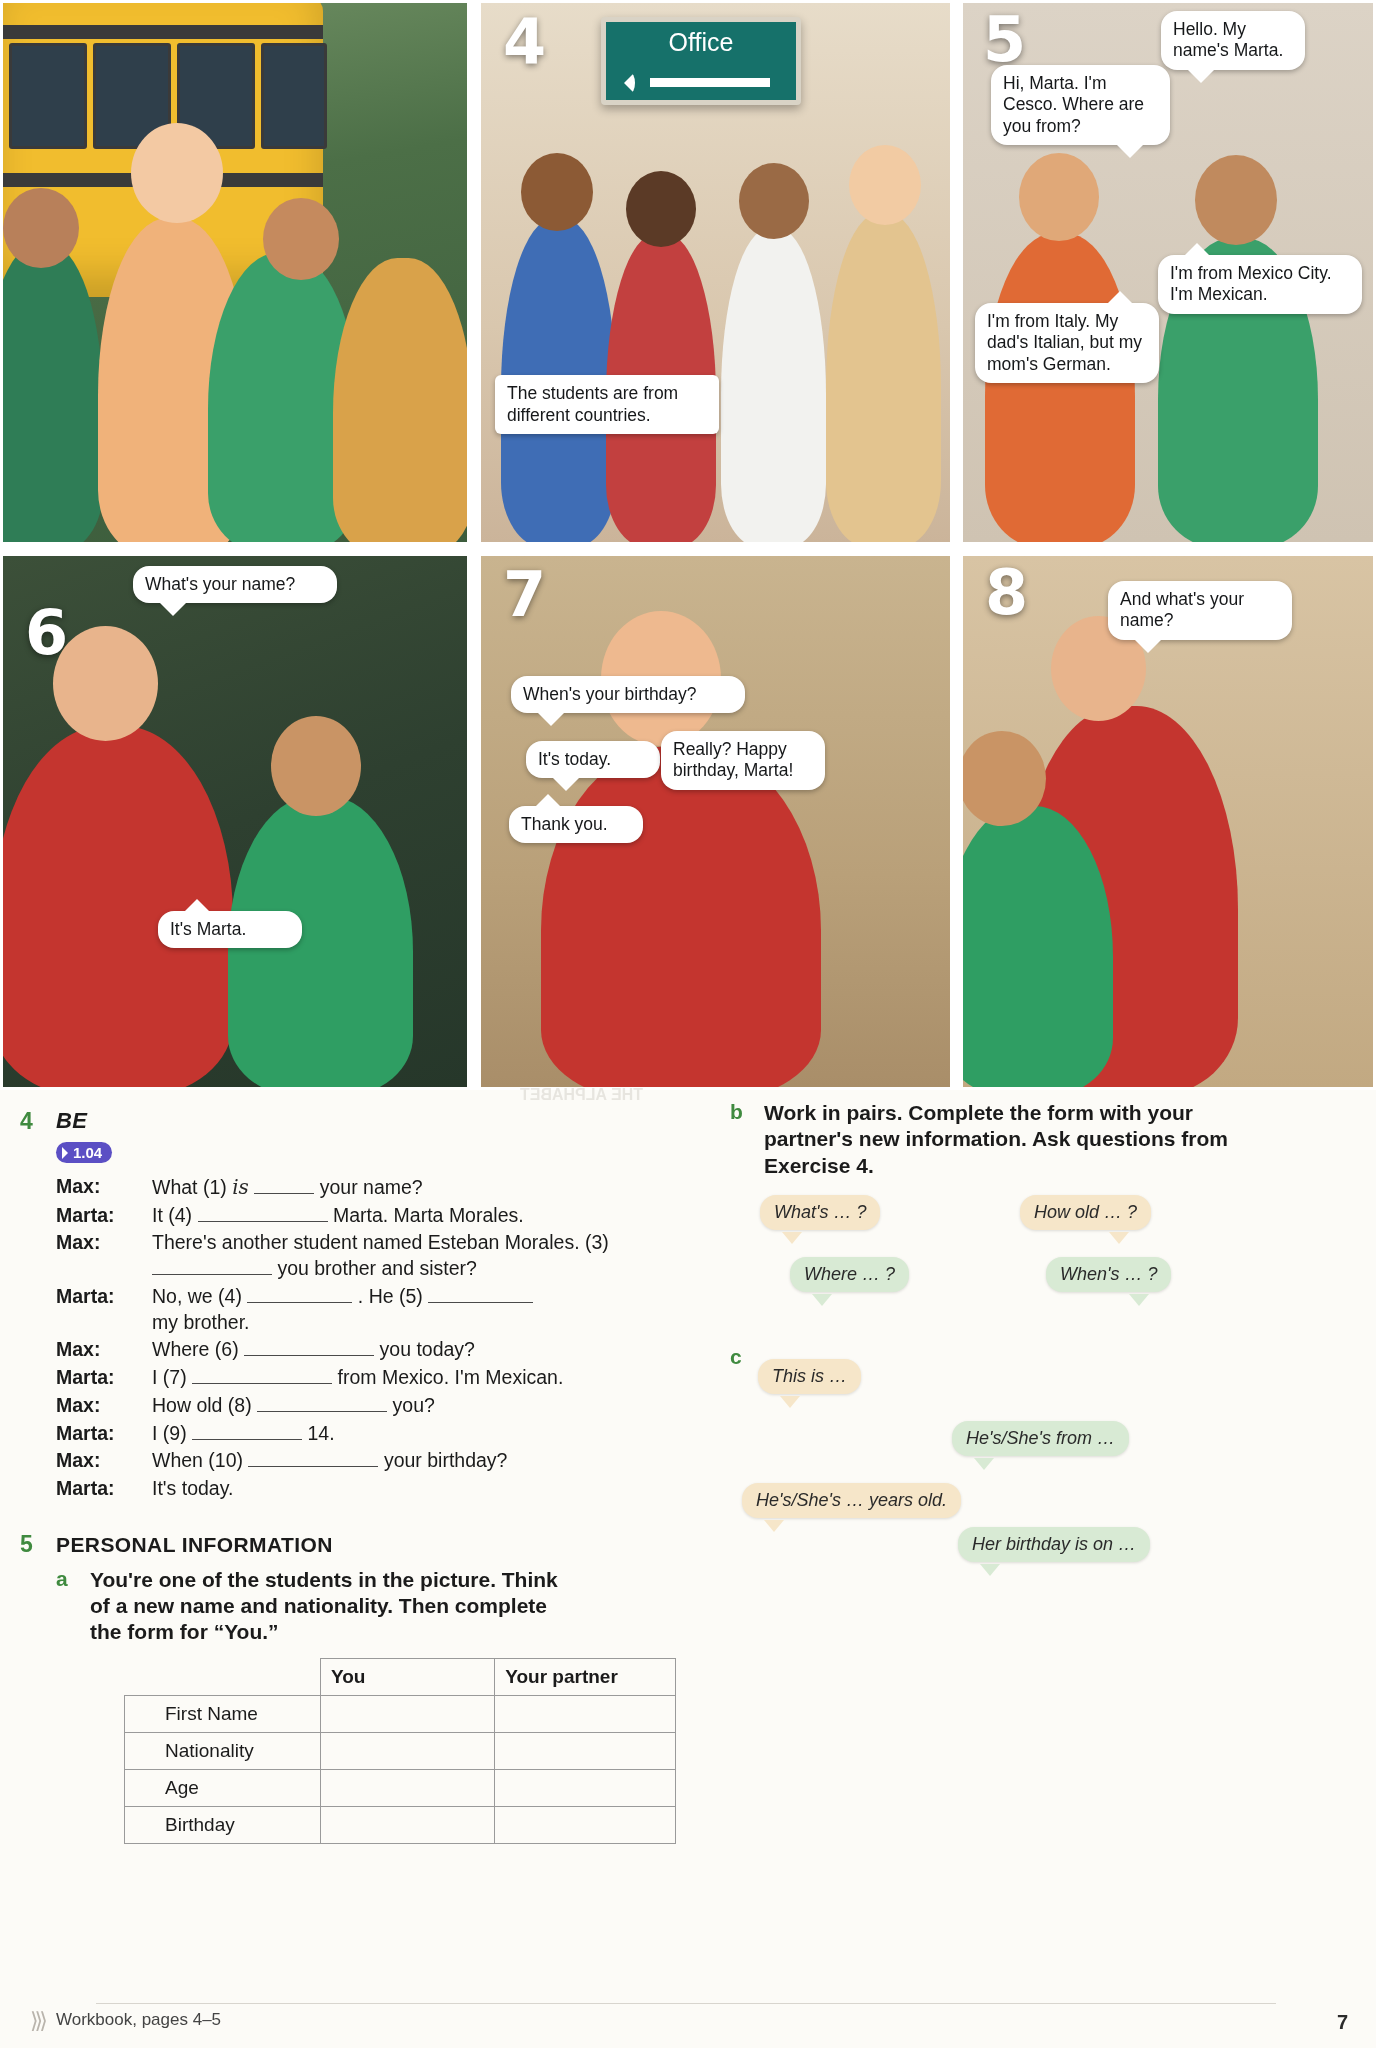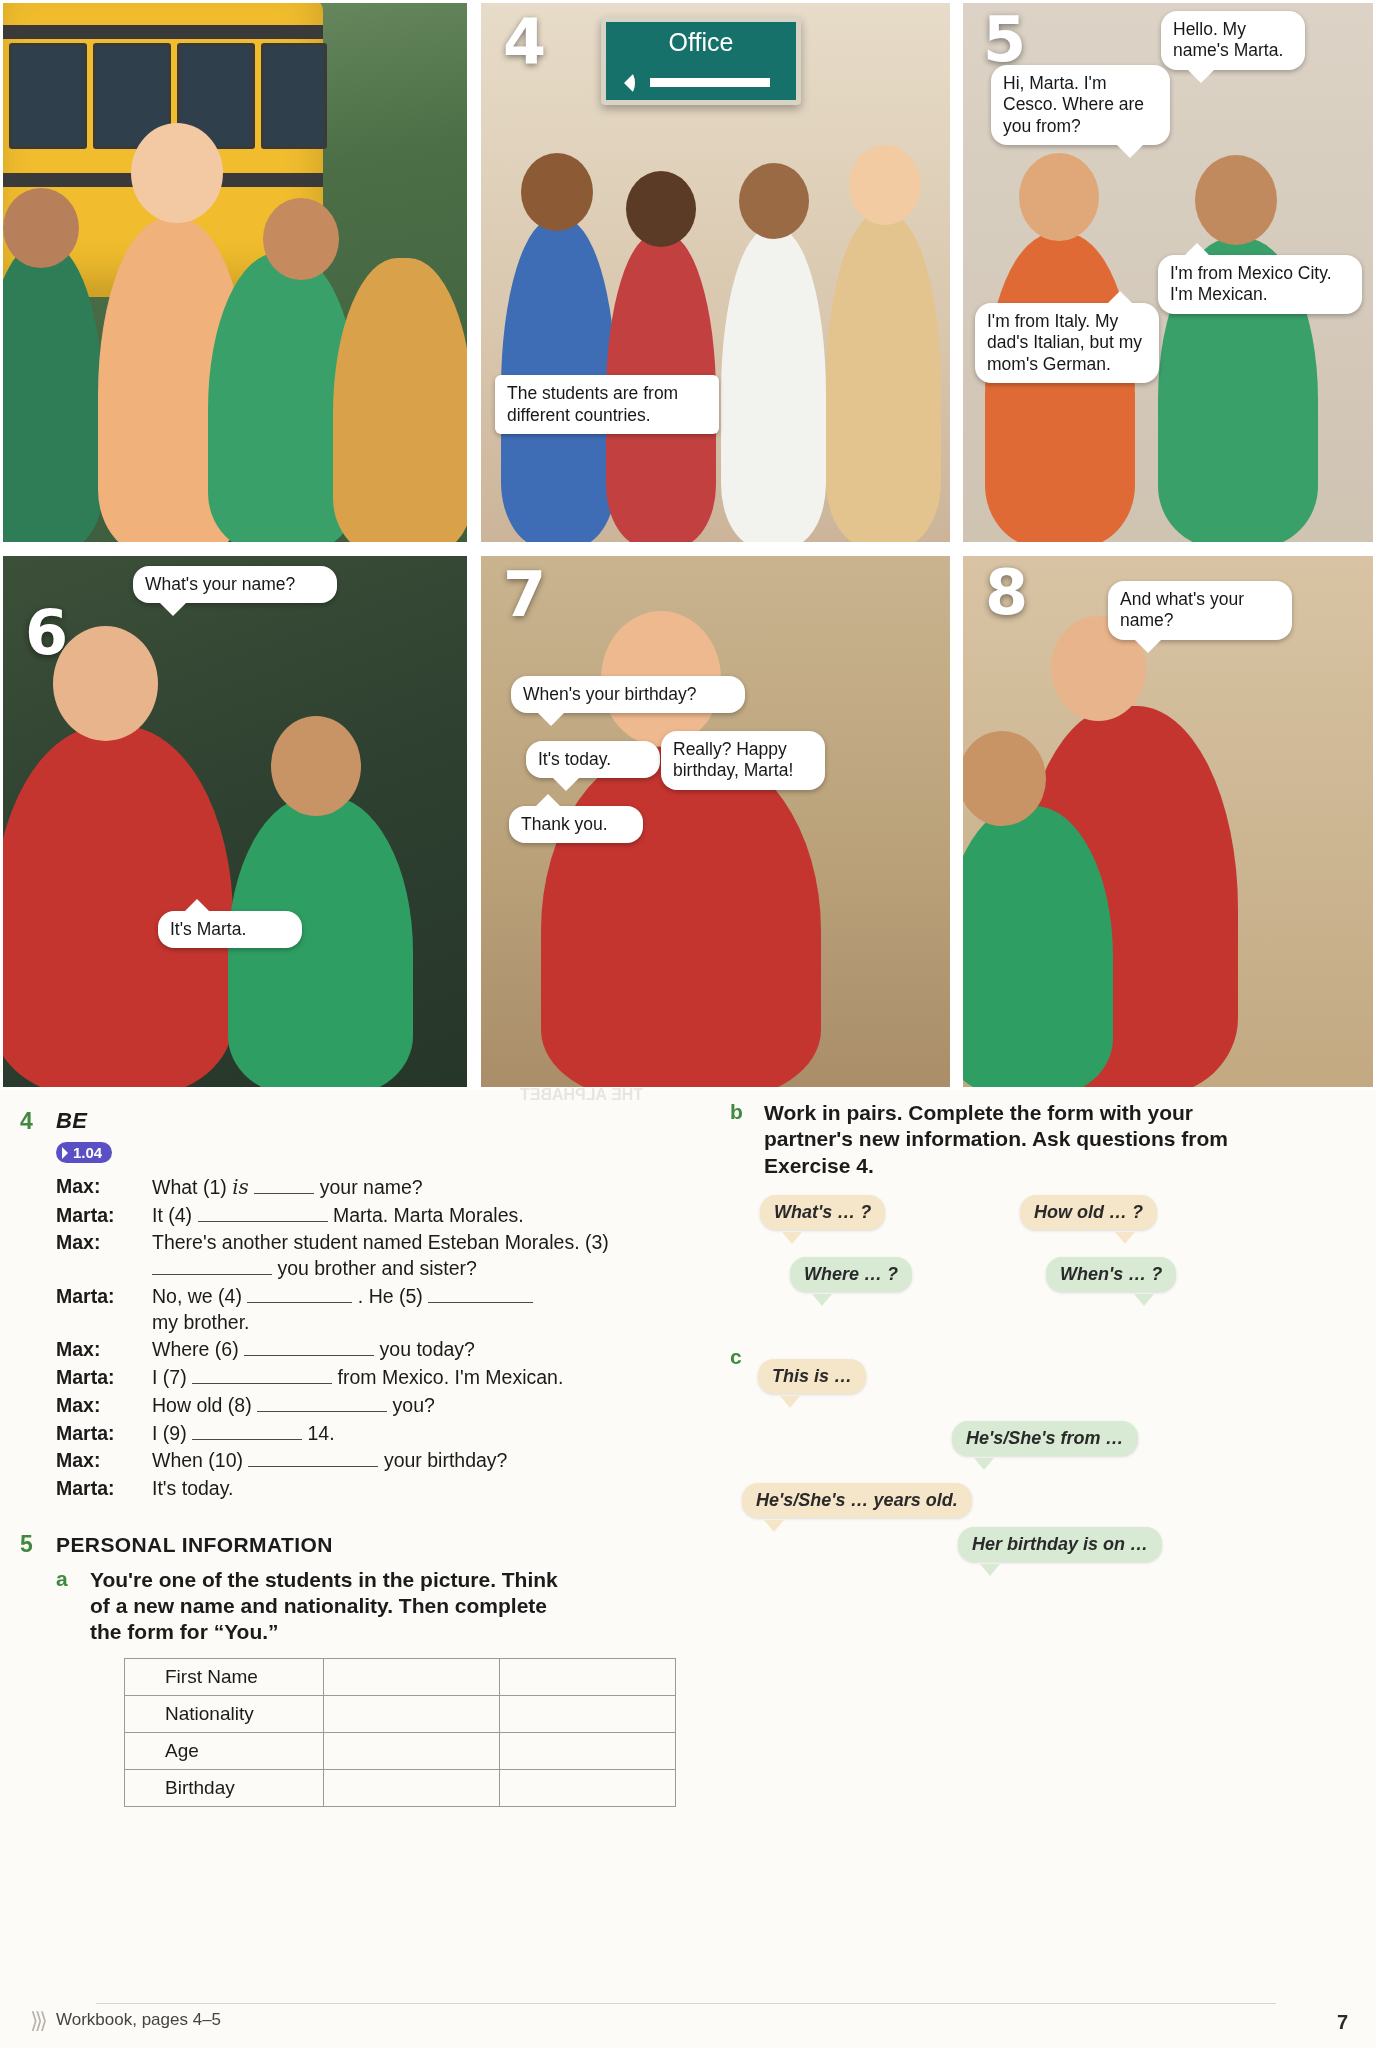--- a/index.html
+++ b/index.html
@@ -58,21 +58,21 @@
   table.conv{border-collapse:collapse;margin-top:10px;}
   table.conv td{vertical-align:top;padding:1px 0;font-size:19.5px;line-height:1.32;}
   td.spk{font-weight:700;width:96px;white-space:nowrap;}
   .blank{display:inline-block;border-bottom:1.4px solid #4a4a4a;height:18px;vertical-align:baseline;}
   .ans{font-family:"DejaVu Serif",serif;font-style:italic;font-size:20px;color:#2a2a2a;}
 
   .subitem{font-size:21px;font-weight:700;color:#3f8a3f;position:absolute;}
   .sechead{font-size:21px;font-weight:700;letter-spacing:.4px;}
 
   
-  .pb{position:absolute;border-radius:16px;padding:7px 14px;font-size:18px;font-style:italic;color:#2a2a2a;box-shadow:0 1px 3px rgba(0,0,0,.13);font-weight:bold;}
+  .pb{position:absolute;border-radius:16px;padding:7px 14px;font-size:18px;font-style:italic;color:#2a2a2a;box-shadow:0 1px 3px rgba(0,0,0,.13);}
   .pb.green{background:#d8ead4;}
   .pb.tan{background:#f6e6c9;}
   .pb:after{content:"";position:absolute;width:0;height:0;border:10px solid transparent;border-top-width:12px;bottom:-14px;}
   .pb.green:after{border-top-color:#d8ead4;}
   .pb.tan:after{border-top-color:#f6e6c9;}
   .pb.tl-l:after{left:22px;border-bottom:0;}
   .pb.tl-r:after{right:22px;border-bottom:0;}
 
   
   table.form{border-collapse:collapse;margin-top:12px;font-size:19px;}
@@ -257,20 +257,25 @@
       <div style="position:relative;margin-top:30px;">
         <div class="exnum" style="left:-36px;top:-2px;">5</div>
         <div class="sechead">PERSONAL INFORMATION</div>
         <div style="position:relative;margin-top:10px;padding-left:34px;">
           <div class="subitem" style="left:0;top:0;">a</div>
           <div class="instr" style="display:block;max-width:470px;">You're one of the students in the picture. Think of a new name and nationality. Then complete the form for “You.”</div>
         </div>
 
         <table class="form" style="margin-left:68px;">
           <tbody>
+              <tr class="headrow">
+            <th class="empty"></th>
+            <th>You</th>
+            <th>Your partner</th>
+          </tr>
           <tr>
             <td class="lbl">First Name</td>
             <td class="cell"></td>
             <td class="cell"></td>
           </tr>
           <tr>
             <td class="lbl">Nationality</td>
             <td class="cell"></td>
             <td class="cell"></td>
           </tr>

